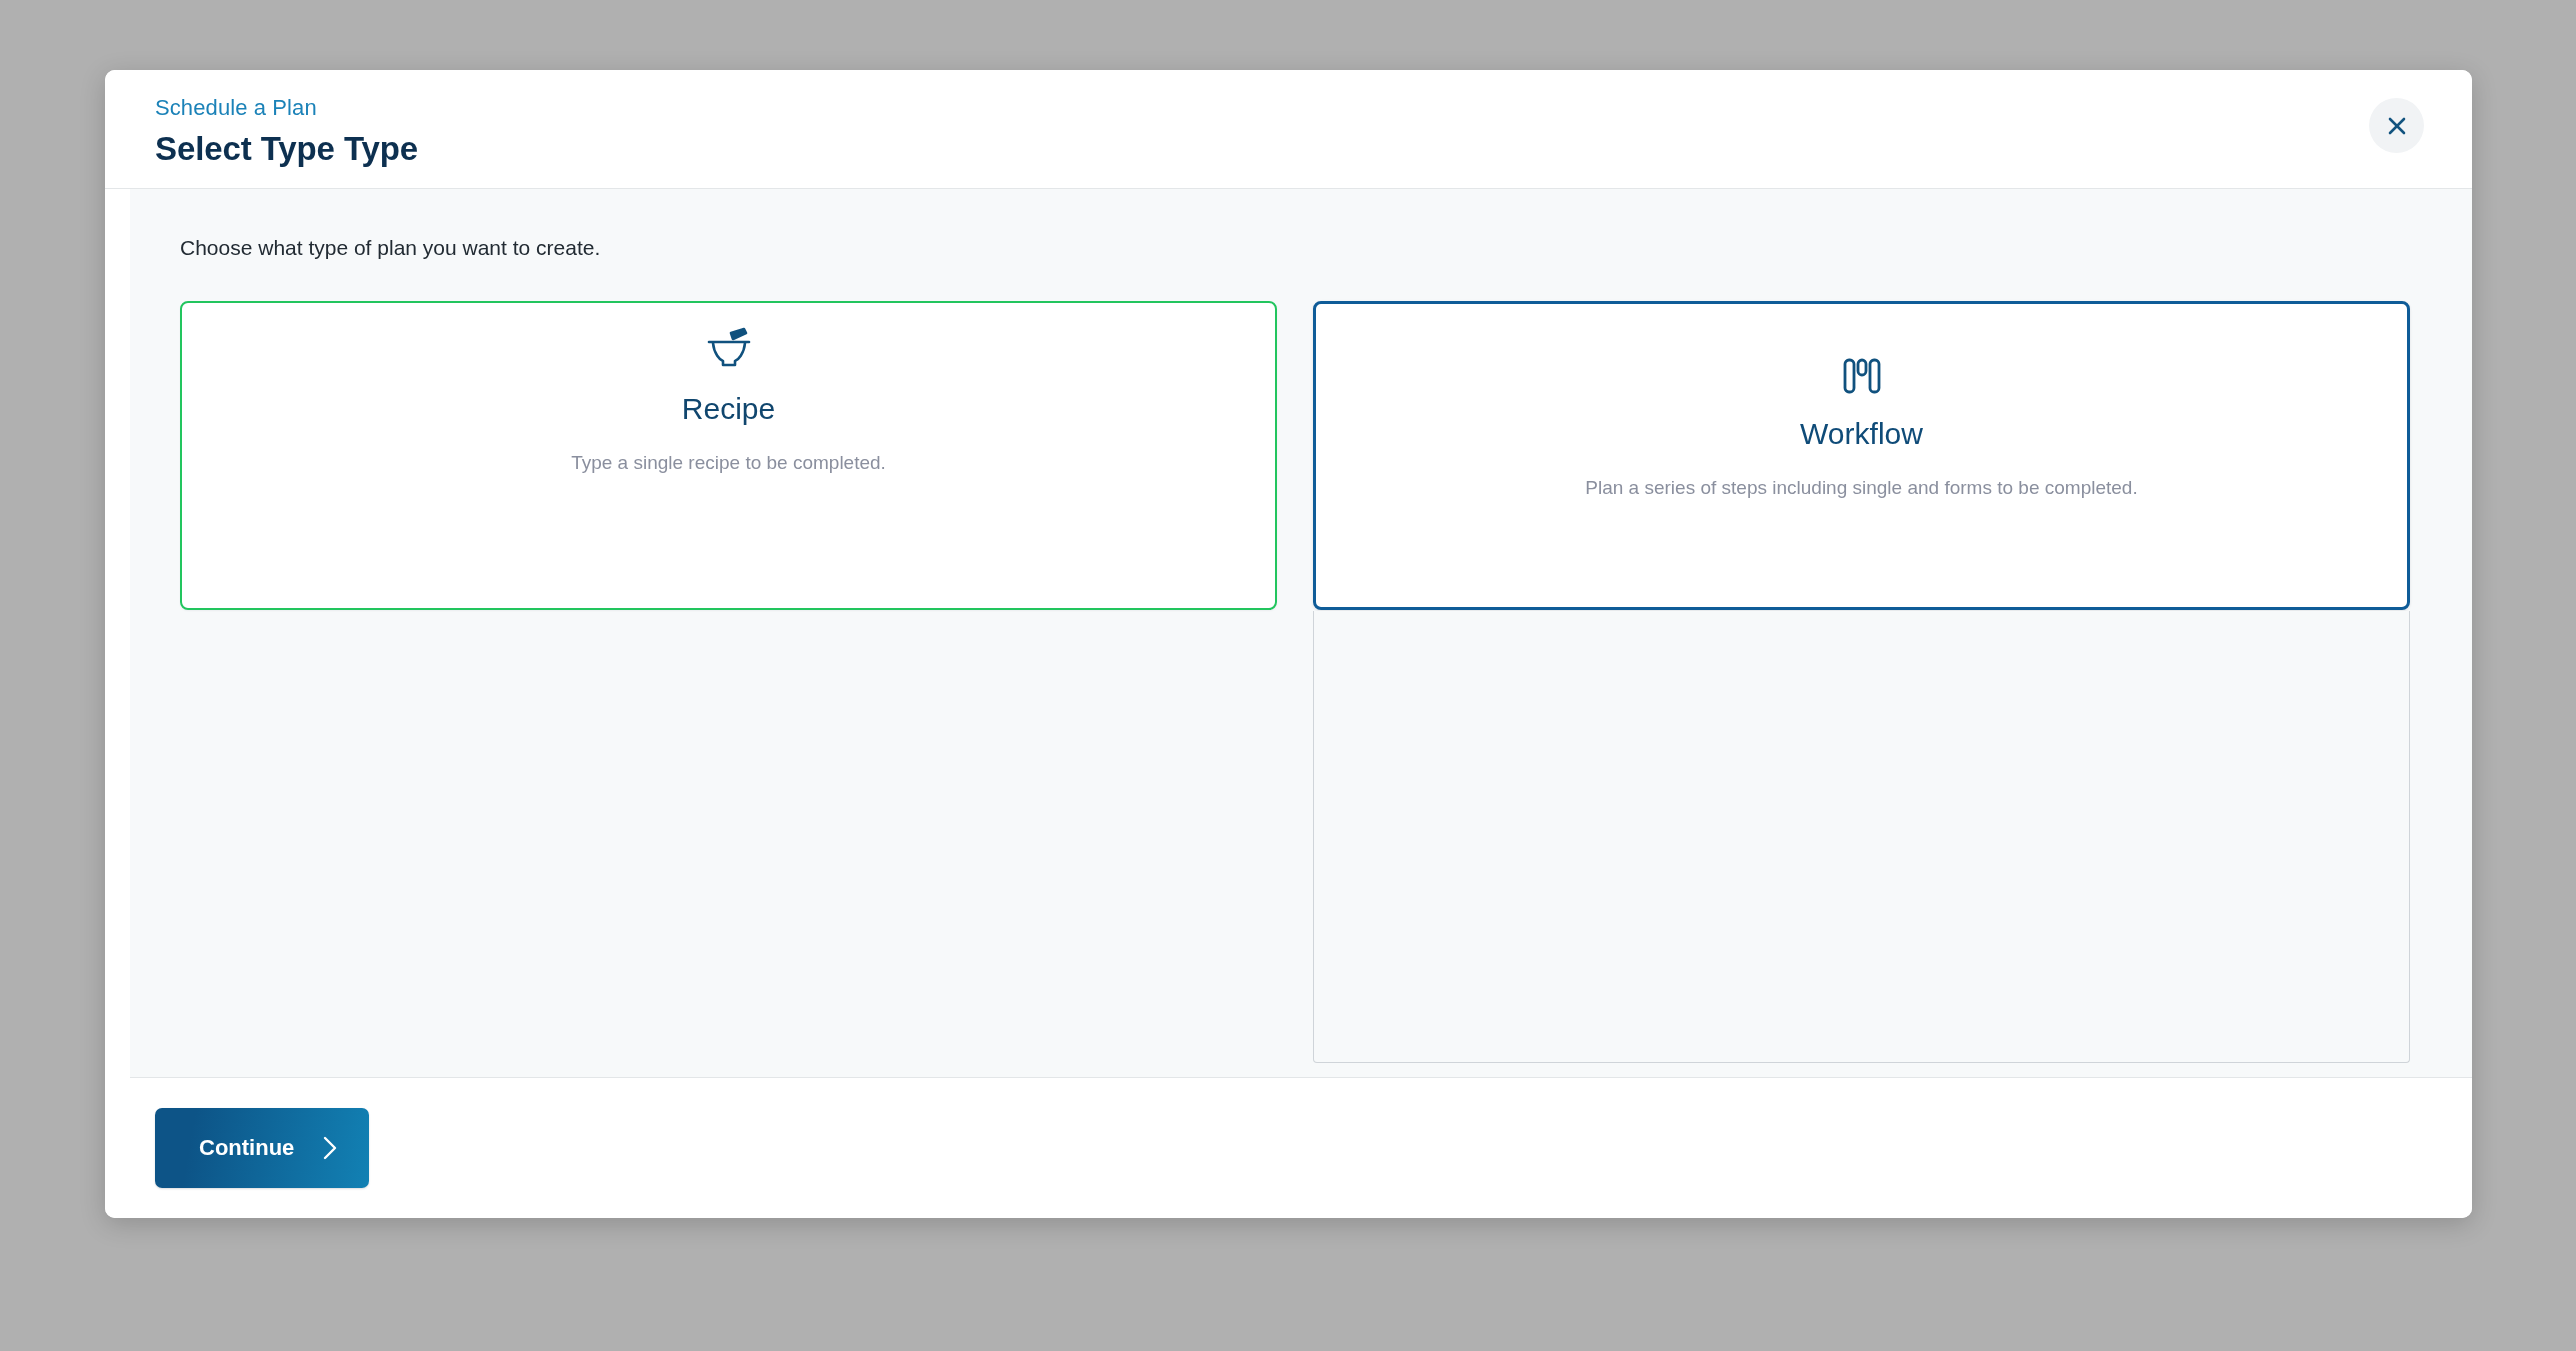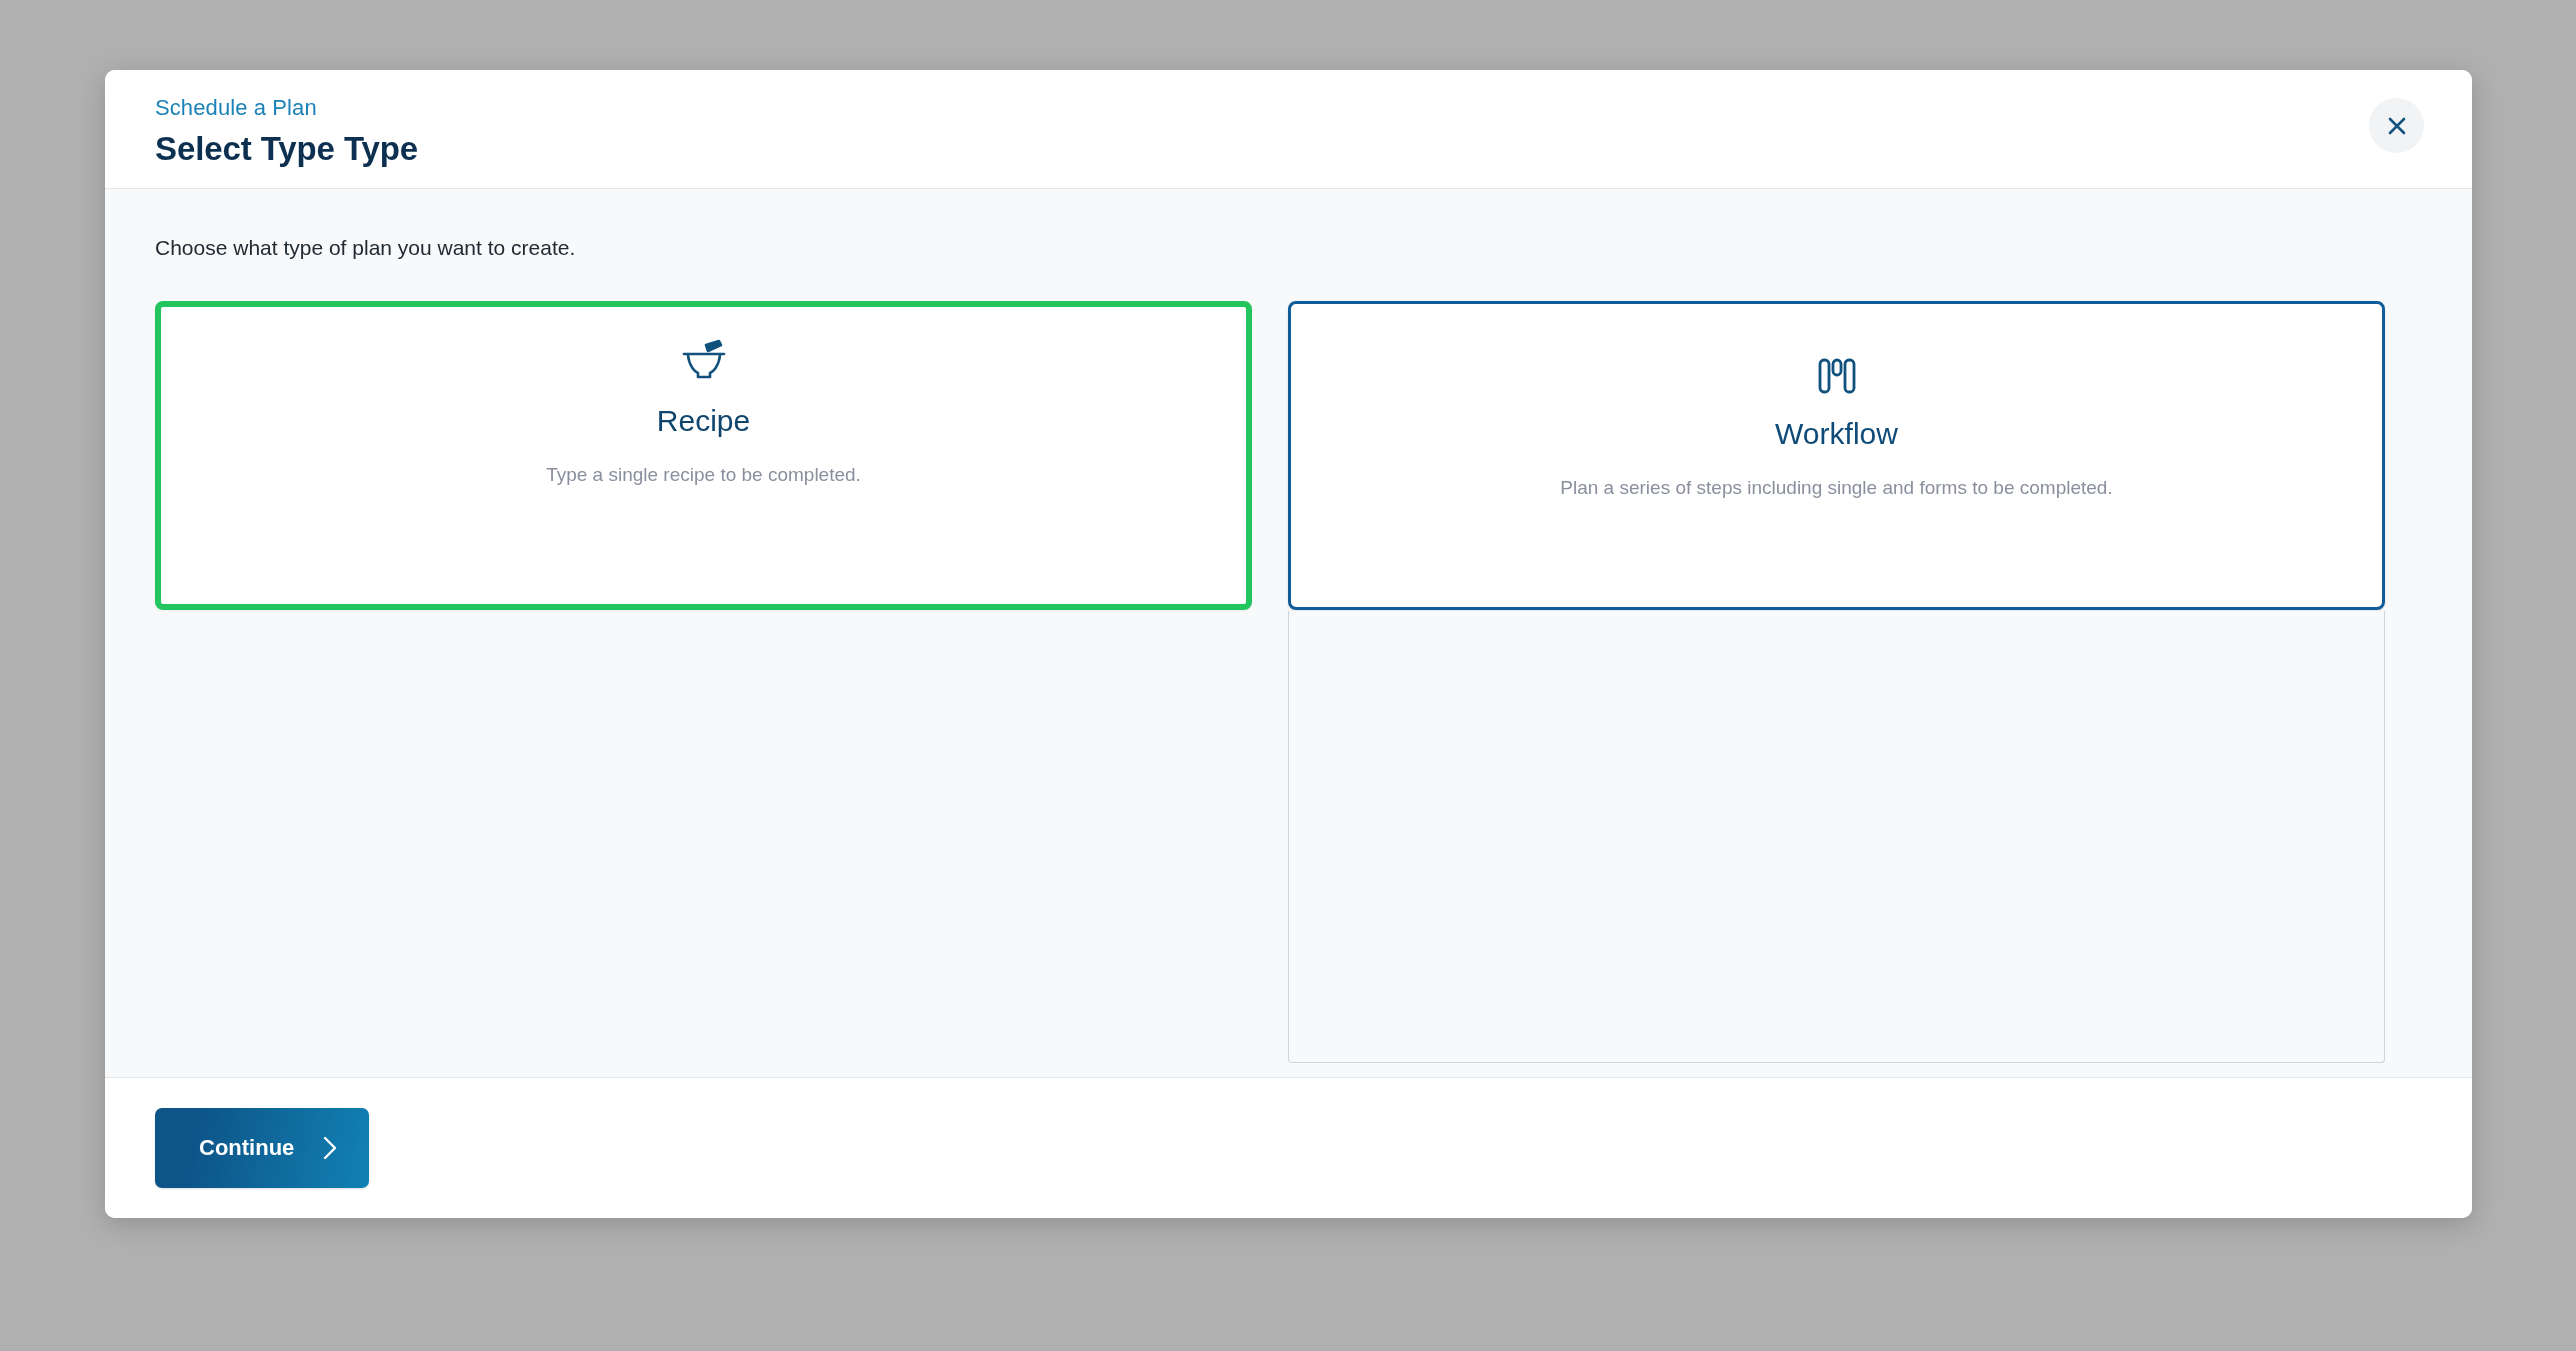--- a/index.html
+++ b/index.html
@@ -71,20 +71,21 @@
   .close-button svg { display: block; }
 
   
   .modal-body {
     flex: 1;
     background: #f7f9fa;
     border-bottom: 1px solid #e3e6e8;
     padding: 0 50px;
     position: relative;
     box-sizing: border-box;
+    margin-left: 25px;
   }
   .instruction {
     font-size: 21px;
     color: #222b33;
     padding-top: 45px;
     line-height: 1.3;
   }
 
   .cards-row {
     display: flex;
@@ -100,23 +101,23 @@
     border-radius: 8px;
     display: flex;
     flex-direction: column;
     align-items: center;
     justify-content: flex-start;
     cursor: pointer;
     text-align: center;
   }
   .plan-card.unselected {
     background: #ffffff;
-    border: 6px solid #22c55e;
+    border: 2px solid #22c55e;
     box-shadow: 0 1px 2px rgba(16,24,40,0.05);
-    padding-top: 32px;
+    padding-top: 24px;
   }
   .plan-card.selected {
     background: #ffffff;
     border: 3px solid #0f5c98;
     box-shadow: 0 1px 3px rgba(16,24,40,0.10);
     padding-top: 54px;
   }
   .card-icon { line-height: 0; }
   .card-title {
     font-size: 30px;

